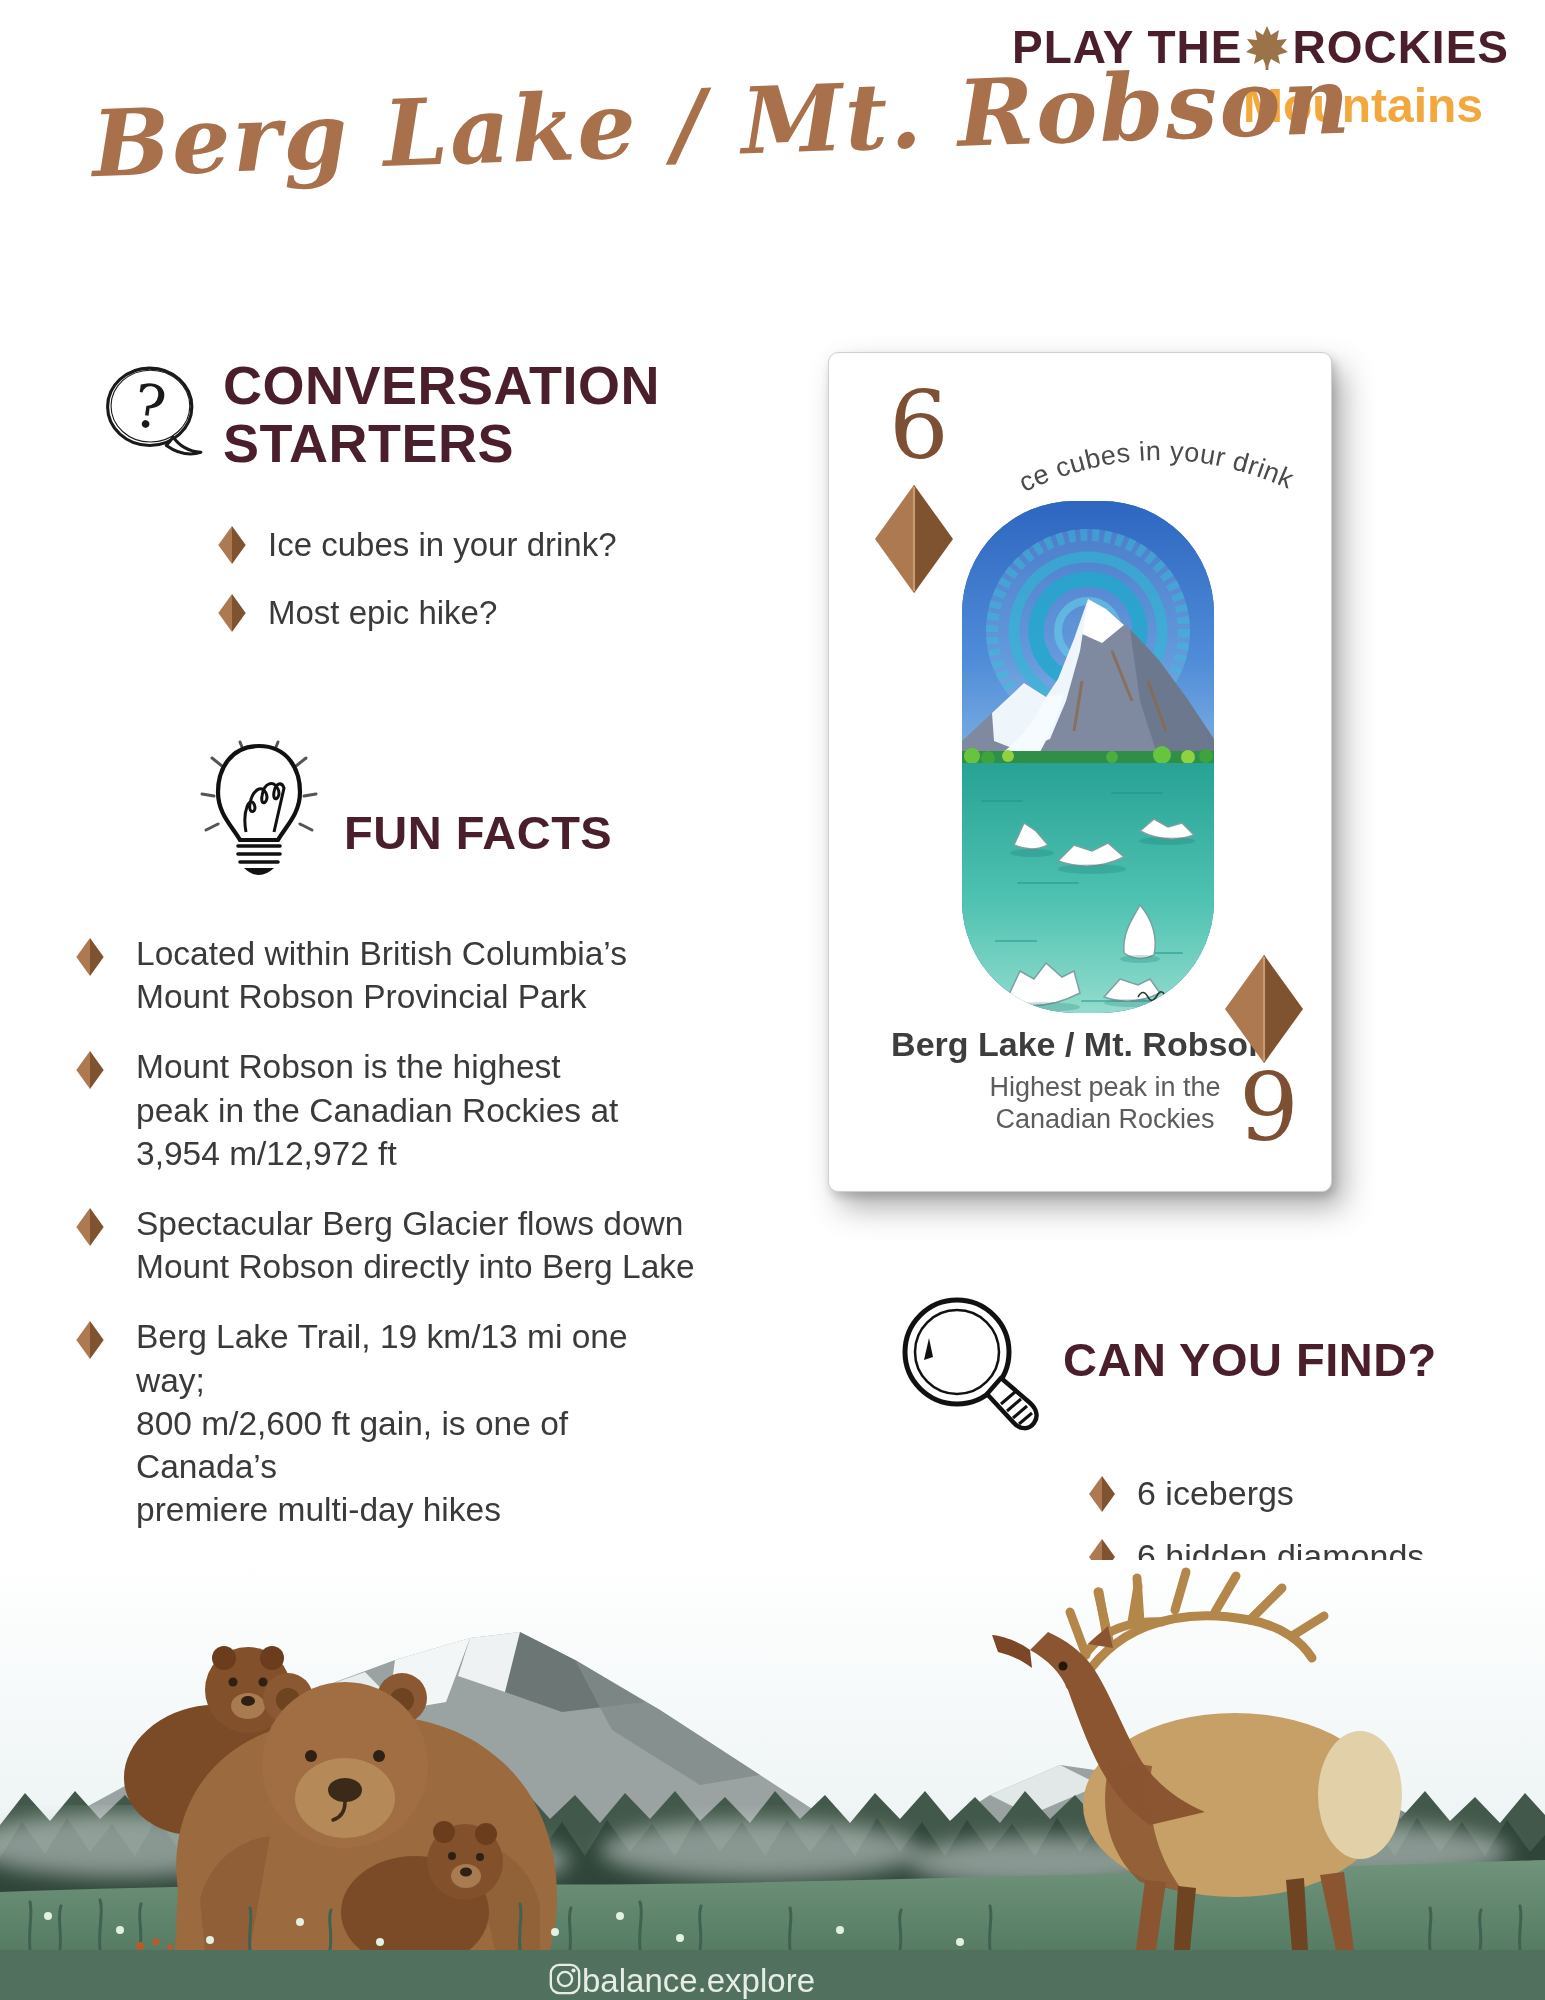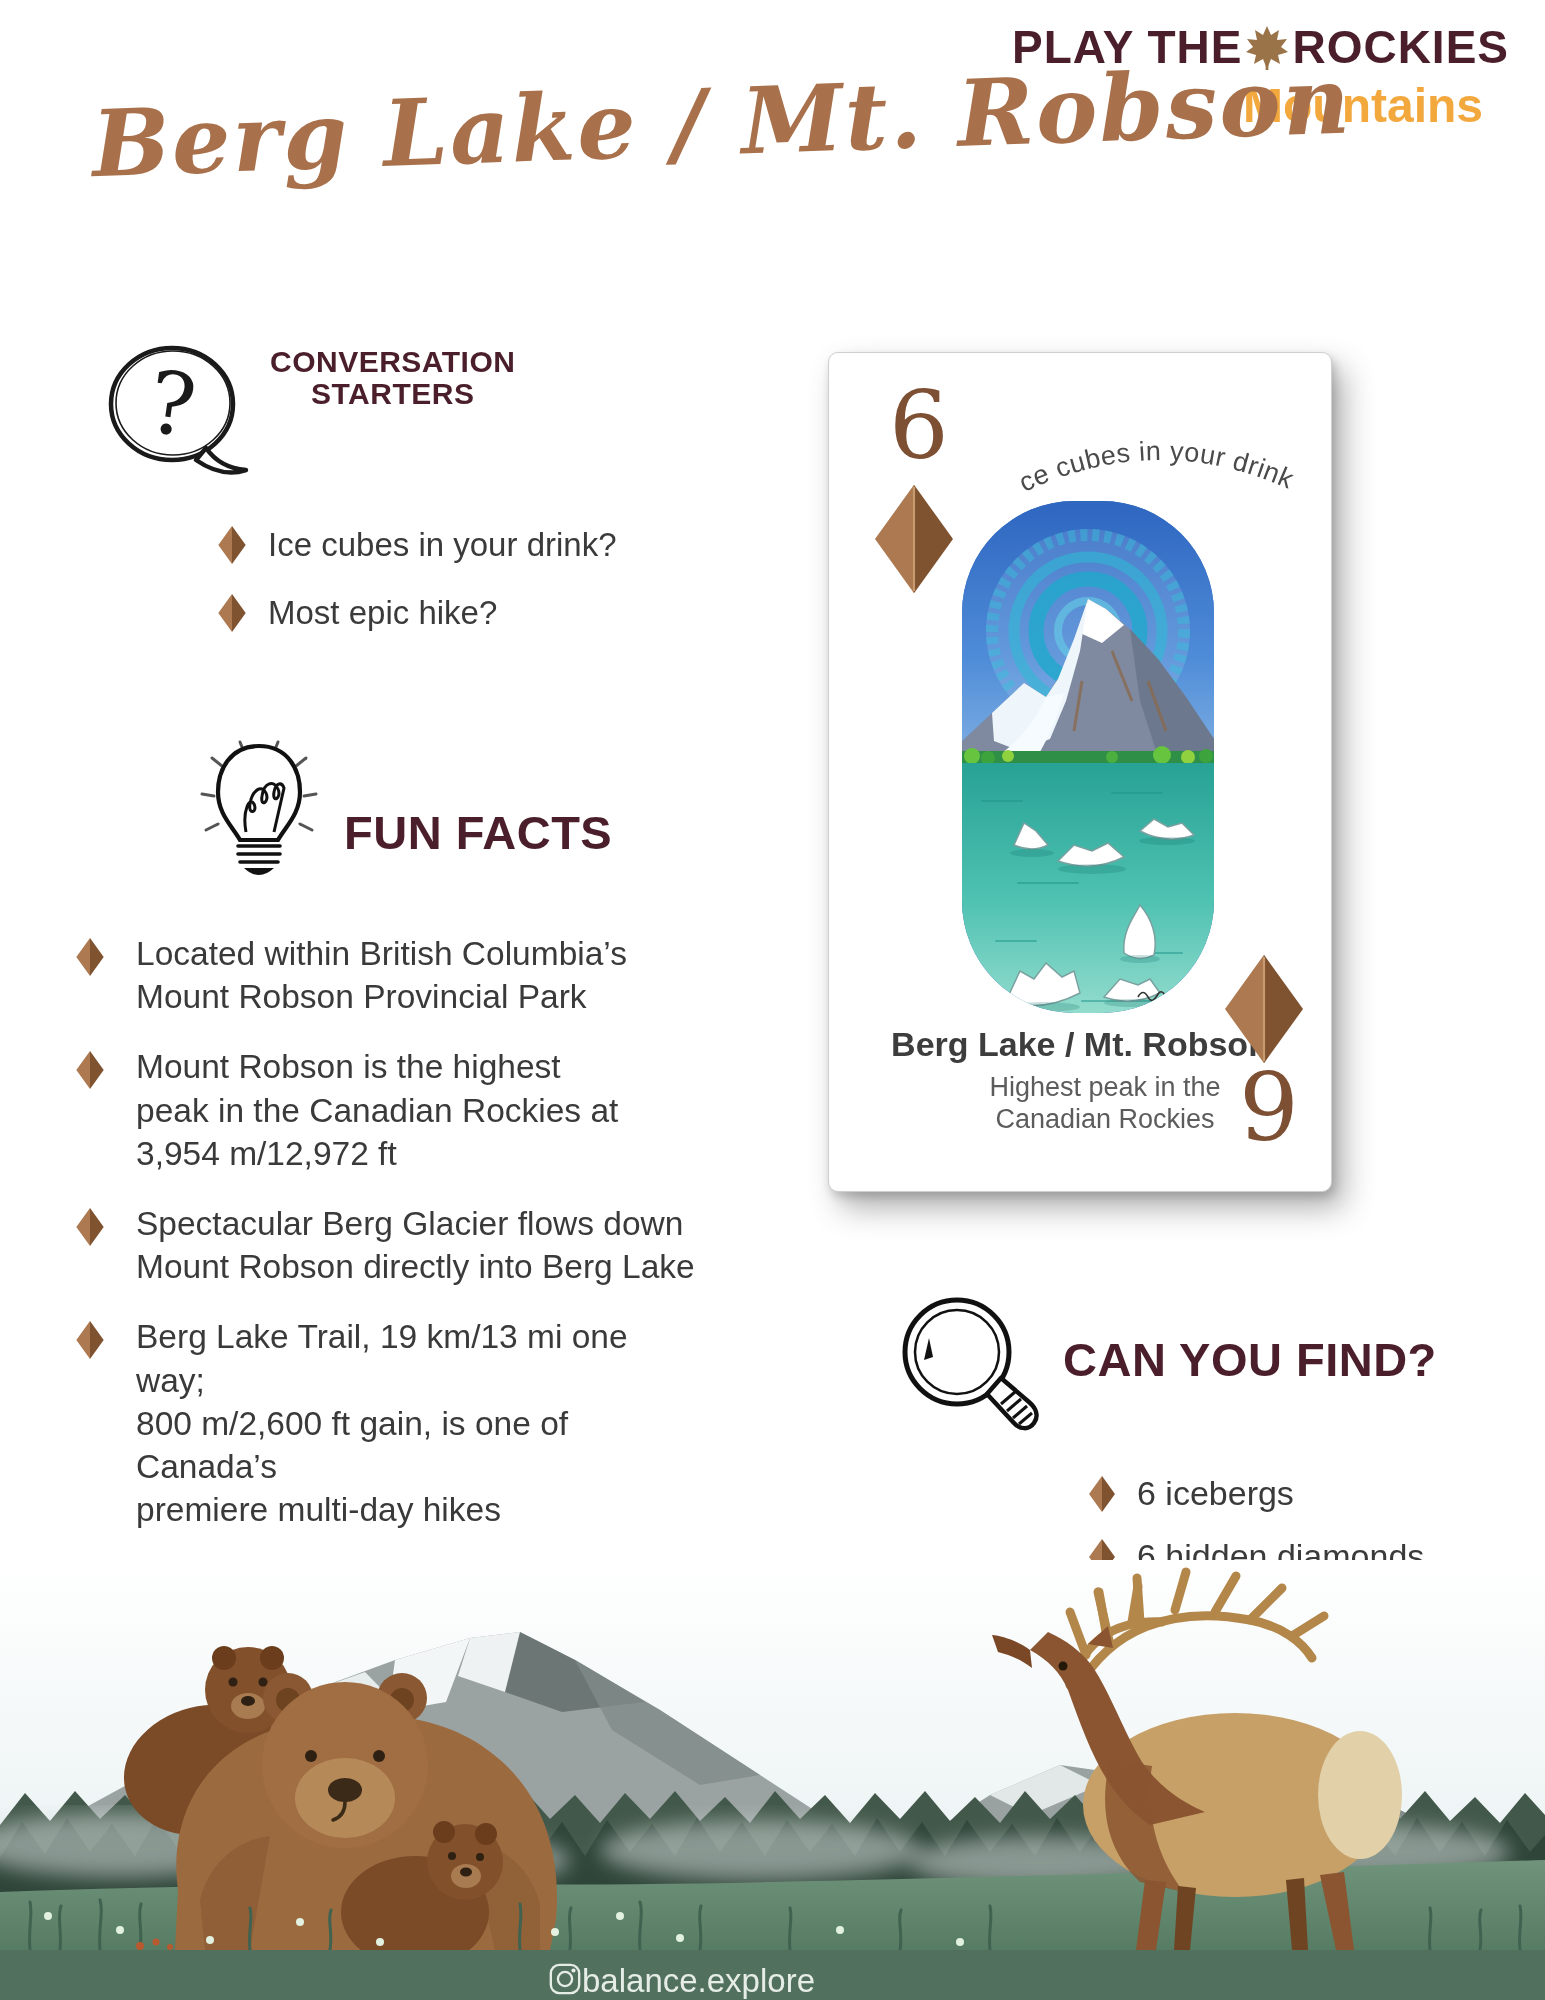--- a/index.html
+++ b/index.html
@@ -15,21 +15,21 @@
   
   .script-title{position:absolute;left:92px;top:78px;width:700px;
        font-family:"DejaVu Serif",serif;font-style:italic;font-weight:bold;
        font-size:92px;color:#a9714b;transform:rotate(-2deg);letter-spacing:2px;white-space:nowrap;}
 
   
   .h-maroon{color:#4a1f2b;font-weight:bold;}
 
   .convo{position:absolute;left:100px;top:342px;width:560px;}
   .convo-head{display:flex;align-items:flex-start;gap:18px;}
-  .convo-title{margin-top:4px;text-align:center;font-size:30px;line-height:1.08;letter-spacing:.5px;}
+  .convo-title{margin-top:14px;font-size:54px;line-height:1.08;letter-spacing:.5px;}
   .convo-list{margin-top:42px;margin-left:118px;display:flex;flex-direction:column;gap:30px;}
 
   .bullet-row{display:flex;align-items:center;gap:22px;}
   .bullet-row .txt{font-size:33px;color:#3a3a3a;}
 
   .funfacts-head{position:absolute;left:190px;top:732px;display:flex;align-items:center;gap:16px;}
   .funfacts-title{font-size:47px;margin-top:40px;letter-spacing:.5px;}
   .funfacts{position:absolute;left:76px;top:932px;width:620px;display:flex;flex-direction:column;gap:27px;}
   .fact{display:flex;gap:32px;}
   .fact .dia{flex:0 0 auto;margin-top:6px;}

